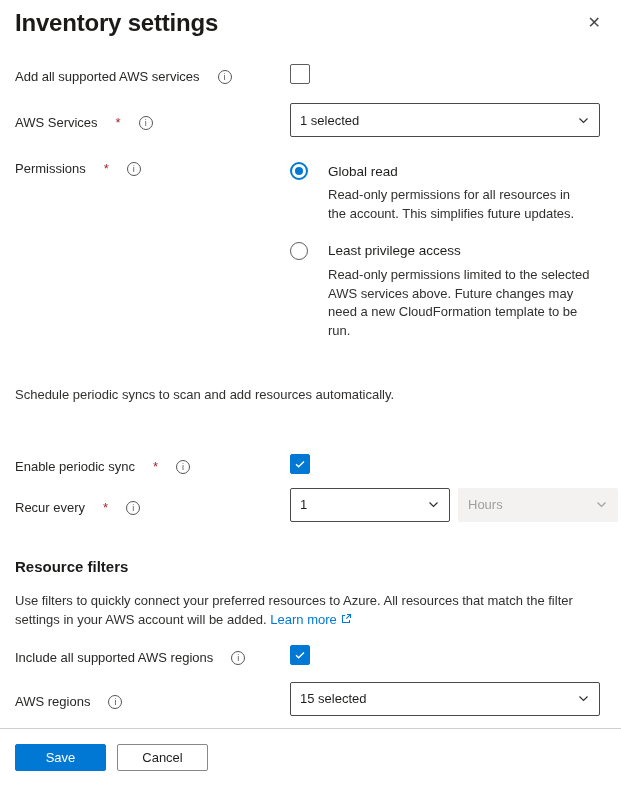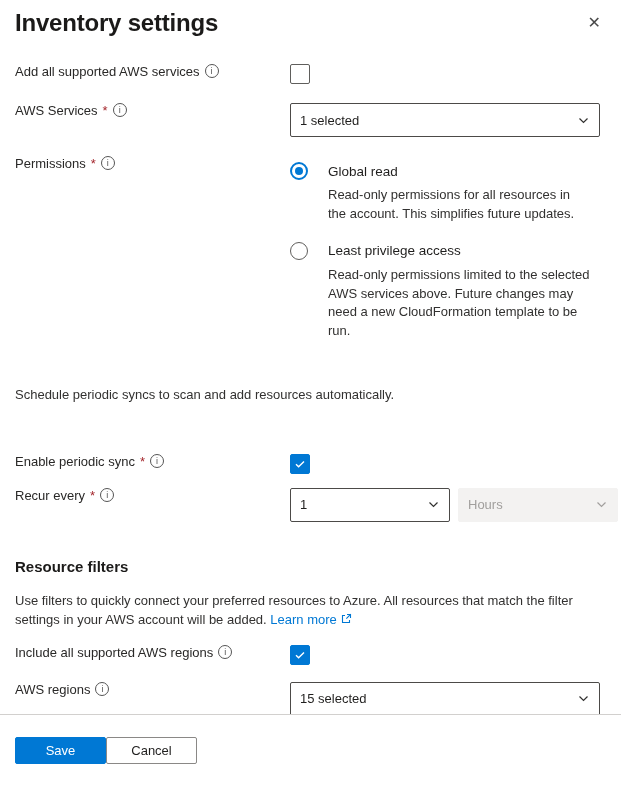--- a/index.html
+++ b/index.html
@@ -23,21 +23,21 @@
     background: none; border: none; cursor: pointer;
     font-size: 16px; line-height: 16px; color: #4a4a4a; padding: 6px 4px;
   }
 
   .form { padding: 0 16px 0 15px; }
 
   .row { display: flex; align-items: flex-start; }
   .row-label {
     width: 275px; flex: 0 0 275px;
     font-size: 13px; color: #292827;
-    display: flex; align-items: flex-start; gap: 5px;
+    display: flex; align-items: flex-end; gap: 18px;
   }
   .row-control { flex: 1; }
   .required { color: #a4262c; font-size: 13px; }
 
   .info-icon {
     display: inline-flex; align-items: center; justify-content: center;
     width: 14px; height: 14px; border: 1px solid #555; border-radius: 50%;
     font-size: 9px; font-style: normal; color: #555; flex: 0 0 14px;
     cursor: pointer;
   }
@@ -82,23 +82,23 @@
 
   
   .section-title { font-size: 15px; font-weight: 700; color: #1b1a19; }
   .section-desc { font-size: 13px; color: #323130; line-height: 1.5; }
 
   .link { color: #0078d4; text-decoration: none; cursor: pointer; }
   .ext-icon { display: inline-block; vertical-align: -1px; margin-left: 3px; }
 
   
   .footer {
-    position: absolute; left: 0; right: 0; bottom: 0; height: 72px;
+    position: absolute; left: 0; right: 0; bottom: 0; height: 58px;
     border-top: 1px solid #d2d0ce; background: #fff;
-    display: flex; align-items: center; gap: 0; padding: 0 15px;
+    display: flex; align-items: center; gap: 11px; padding: 0 15px;
   }
   .btn {
     height: 27px; min-width: 91px; font-size: 13px; font-family: inherit;
     border-radius: 2px; cursor: pointer; padding: 0 18px;
   }
   .btn-primary { background: #0078d4; border: 1px solid #0078d4; color: #fff; }
   .btn-secondary { background: #fff; border: 1px solid #8a8886; color: #201f1e; }
 
   
   .mt-row1 { margin-top: 27px; }

